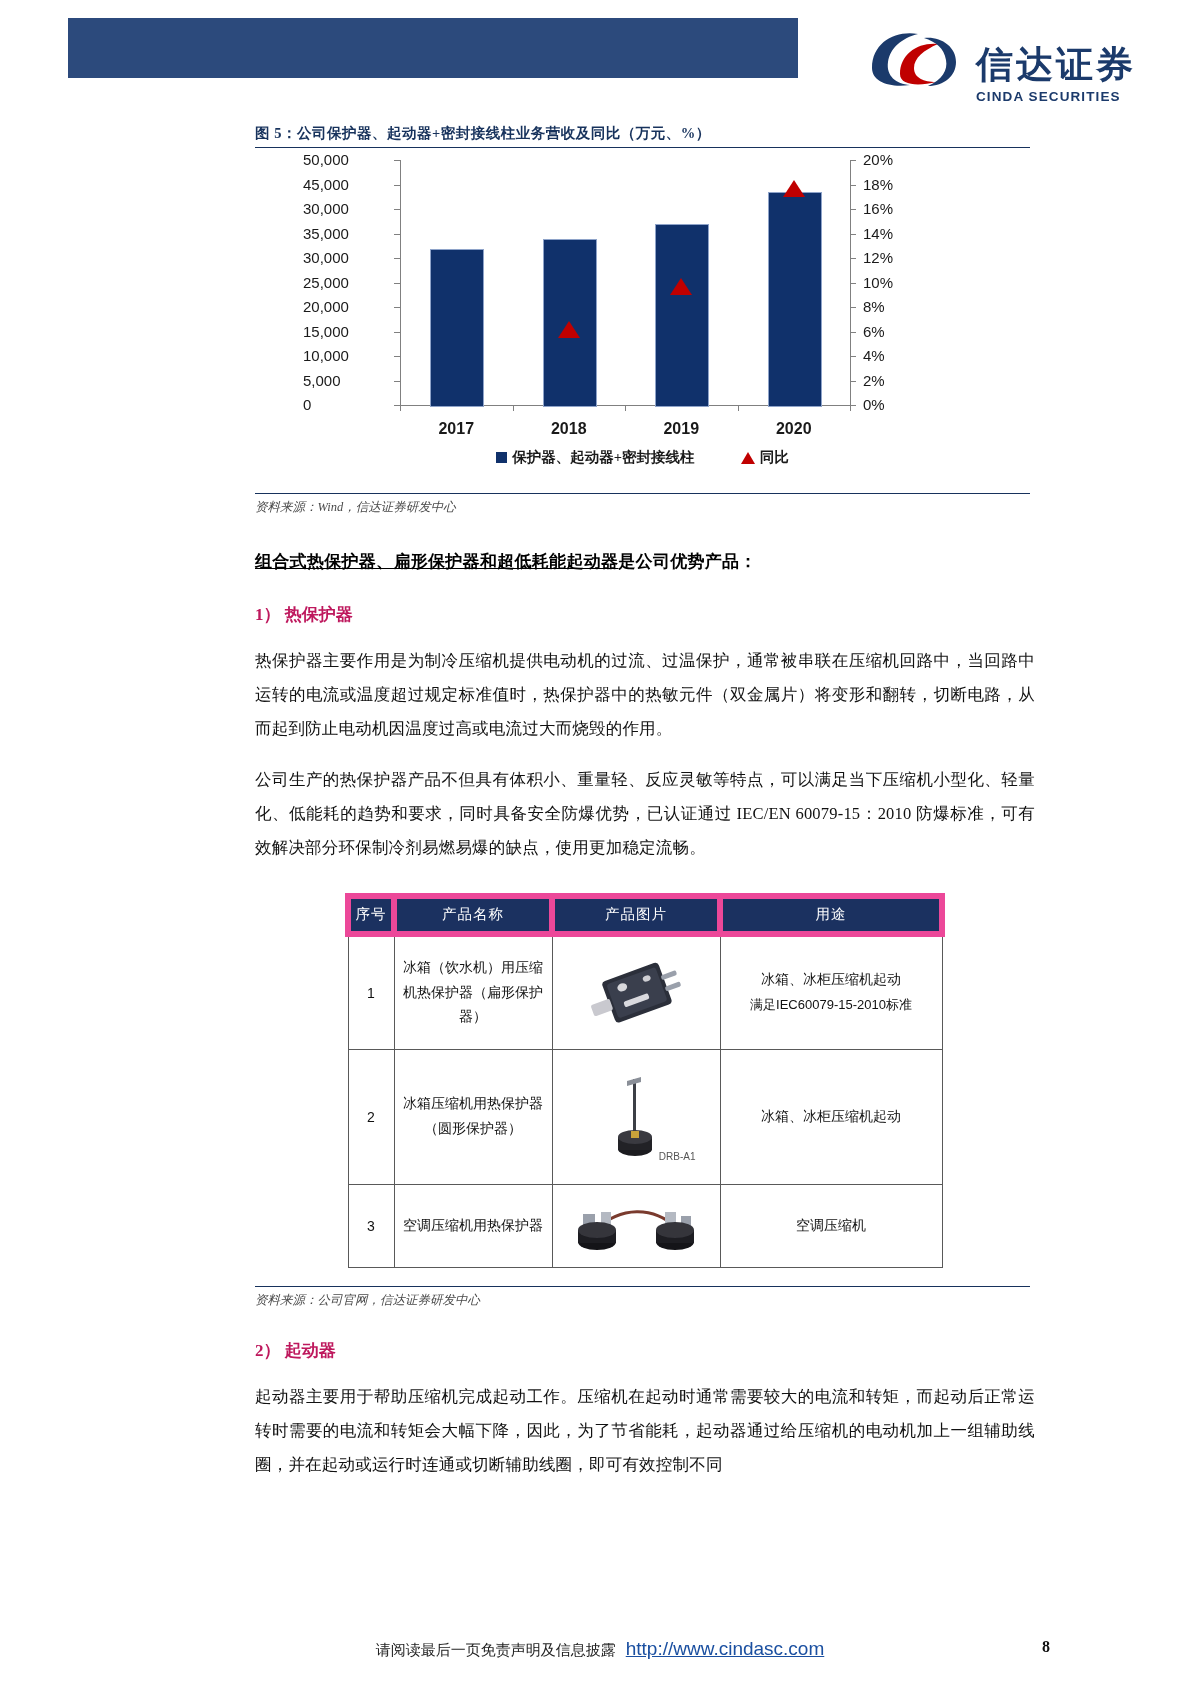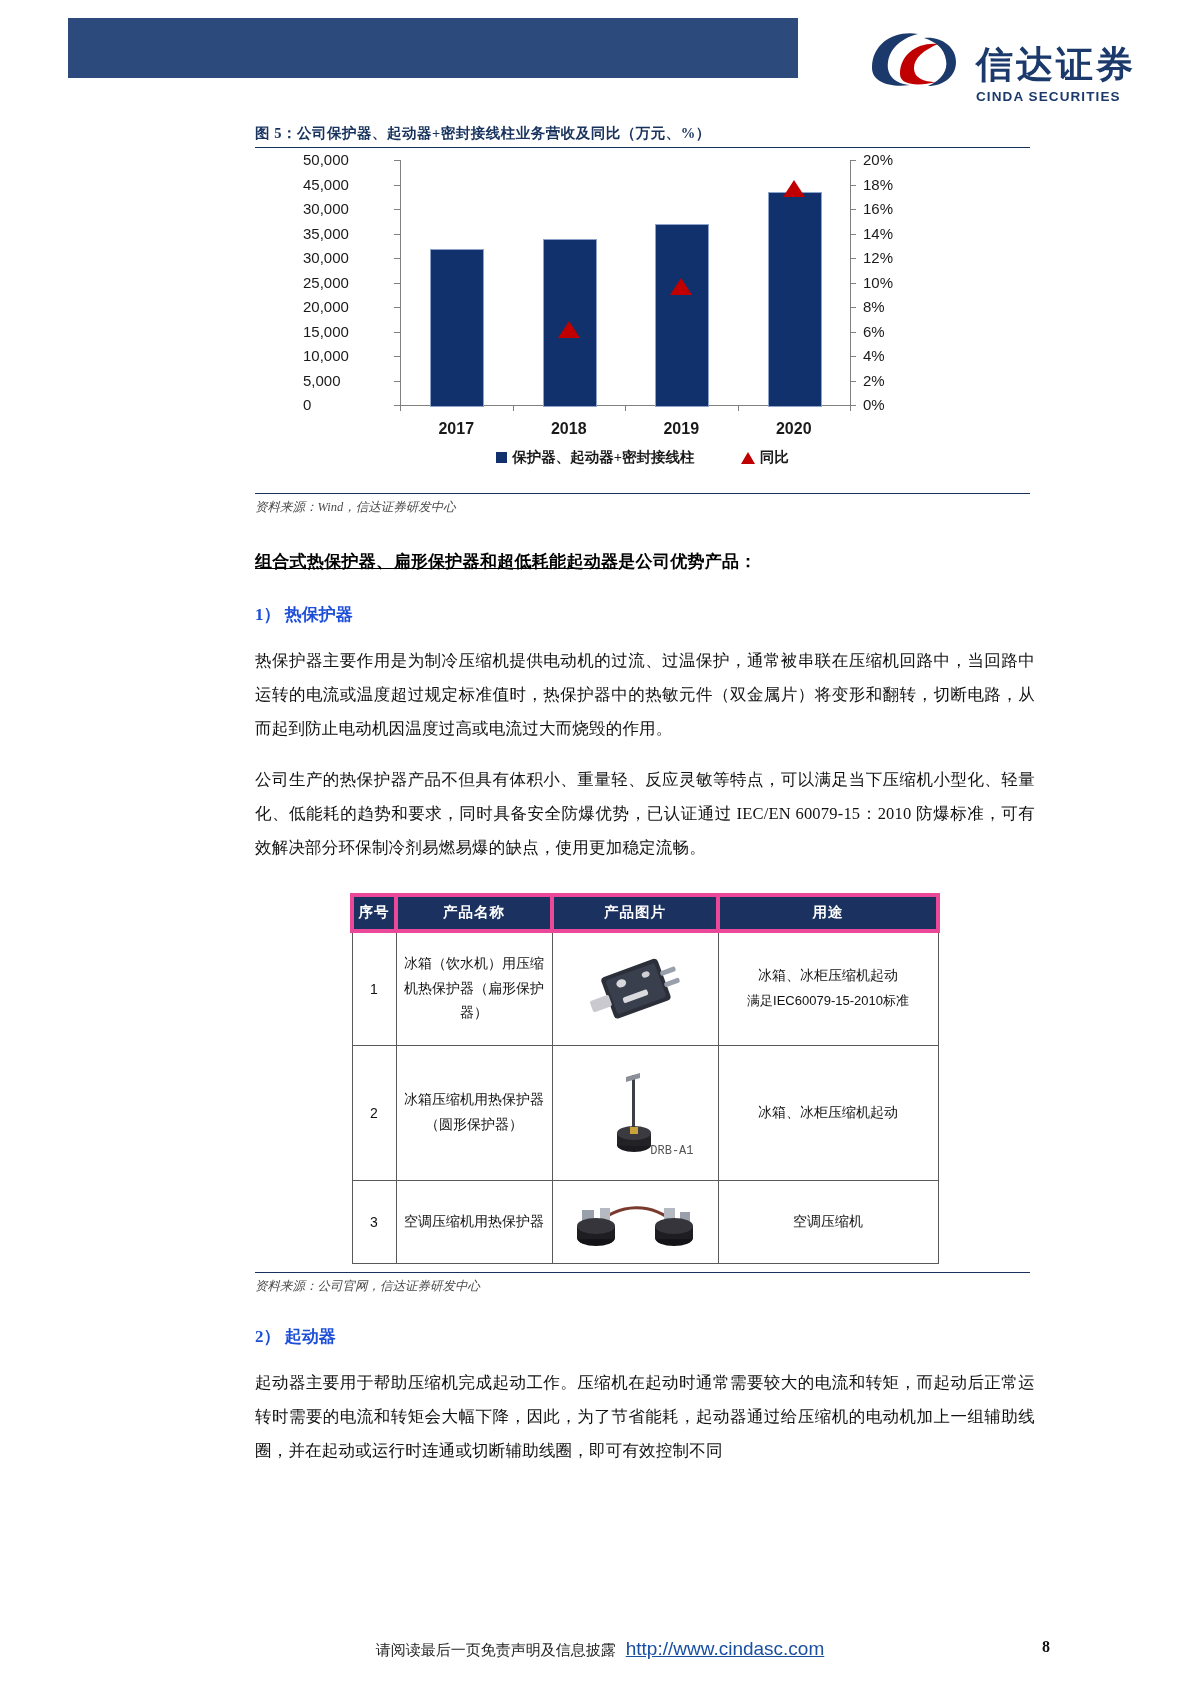--- a/index.html
+++ b/index.html
@@ -119,58 +119,58 @@
 
   
   .h-bold{
     font-family:"Liberation Serif","DejaVu Serif",serif;
     font-size:17px;font-weight:bold;color:#000;
     margin:34px 0 0 0;letter-spacing:.3px;
   }
   .h-bold .ul{text-decoration:underline;}
   .h-num{
     font-family:"Liberation Serif","DejaVu Serif",serif;
-    font-size:17px;font-weight:bold;color:#1d4ed8;
+    font-size:17px;font-weight:bold;color:#be185d;
     margin:30px 0 0 0;
   }
   .para{
     font-family:"Liberation Serif","DejaVu Serif",serif;
     font-size:16.5px;line-height:2.05;color:#111;
     margin:18px 0 0 0;text-align:justify;
     letter-spacing:.2px;
   }
 
   
   .ptable-wrap{margin-top:16px;display:flex;justify-content:center;}
   table.ptable{
     border-collapse:collapse;width:562px;
     font-family:"Liberation Serif","DejaVu Serif",serif;
     table-layout:fixed;
   }
   table.ptable th{
-    background:#1b3160;color:#ffffff;font-weight:bold;
+    background:#1b3160;color:#ffffff;font-weight:normal;
     font-size:14.5px;height:30px;text-align:center;
-    border:4px solid #ec4899;letter-spacing:1px;
+    border:6px solid #ec4899;letter-spacing:1px;
   }
   table.ptable td{
     border:1.4px solid #595959;
     text-align:center;vertical-align:middle;
     font-size:14px;color:#111;padding:8px 6px;line-height:1.75;
   }
   .col-idx{width:38px;}
   .col-name{width:150px;}
   .col-pic{width:160px;}
   .col-use{width:214px;}
   .cell-idx{font-family:"Liberation Sans","DejaVu Sans",sans-serif;font-size:14px;}
   .cell-use{font-size:13.5px;line-height:1.9;}
   .cell-use .code{font-family:"Liberation Sans","DejaVu Sans",sans-serif;font-size:13px;}
   .pic{position:relative;height:96px;}
   .pic-cap{
-    position:absolute;font-family:Liberation Mono, monospace;
-    font-size:12px;color:#555;
+    position:absolute;font-family:Liberation Sans, sans-serif;
+    font-size:10px;color:#555;
   }
 
   
   .footer{
     position:absolute;left:0;bottom:38px;width:1200px;
     display:flex;justify-content:center;align-items:baseline;gap:10px;
     font-family:"Liberation Serif","DejaVu Serif",serif;
     font-size:15px;color:#222;
   }
   .footer .url{color:#1a4fa0;font-family:"Liberation Sans","DejaVu Sans",sans-serif;font-size:19px;}
@@ -372,21 +372,21 @@
                     <ellipse cx="114" cy="52" rx="19" ry="8" fill="#35353b"></ellipse>
                   </svg>
                 </div>
               </td>
               <td class="cell-use"><span>空调压缩机</span></td>
             </tr>
           </tbody>
       </table>
     </div>
 
-    <div class="src" style="width:775px;margin-top:8px;font-family:Liberation Serif, serif;">资料来源：公司官网，信达证券研发中心</div>
+    <div class="src" style="width:775px;margin-top:18px;font-family:Liberation Serif, serif;">资料来源：公司官网，信达证券研发中心</div>
   </div>
 
   <p class="h-num">2） 起动器</p>
   <p class="para">起动器主要用于帮助压缩机完成起动工作。压缩机在起动时通常需要较大的电流和转矩，而起动后正常运转时需要的电流和转矩会大幅下降，因此，为了节省能耗，起动器通过给压缩机的电动机加上一组辅助线圈，并在起动或运行时连通或切断辅助线圈，即可有效控制不同</p>
 </div>
 
 <div class="footer">
   <span>请阅读最后一页免责声明及信息披露</span>
   <a class="url" href="#">http://www.cindasc.com</a>
   <span class="pg">8</span>

